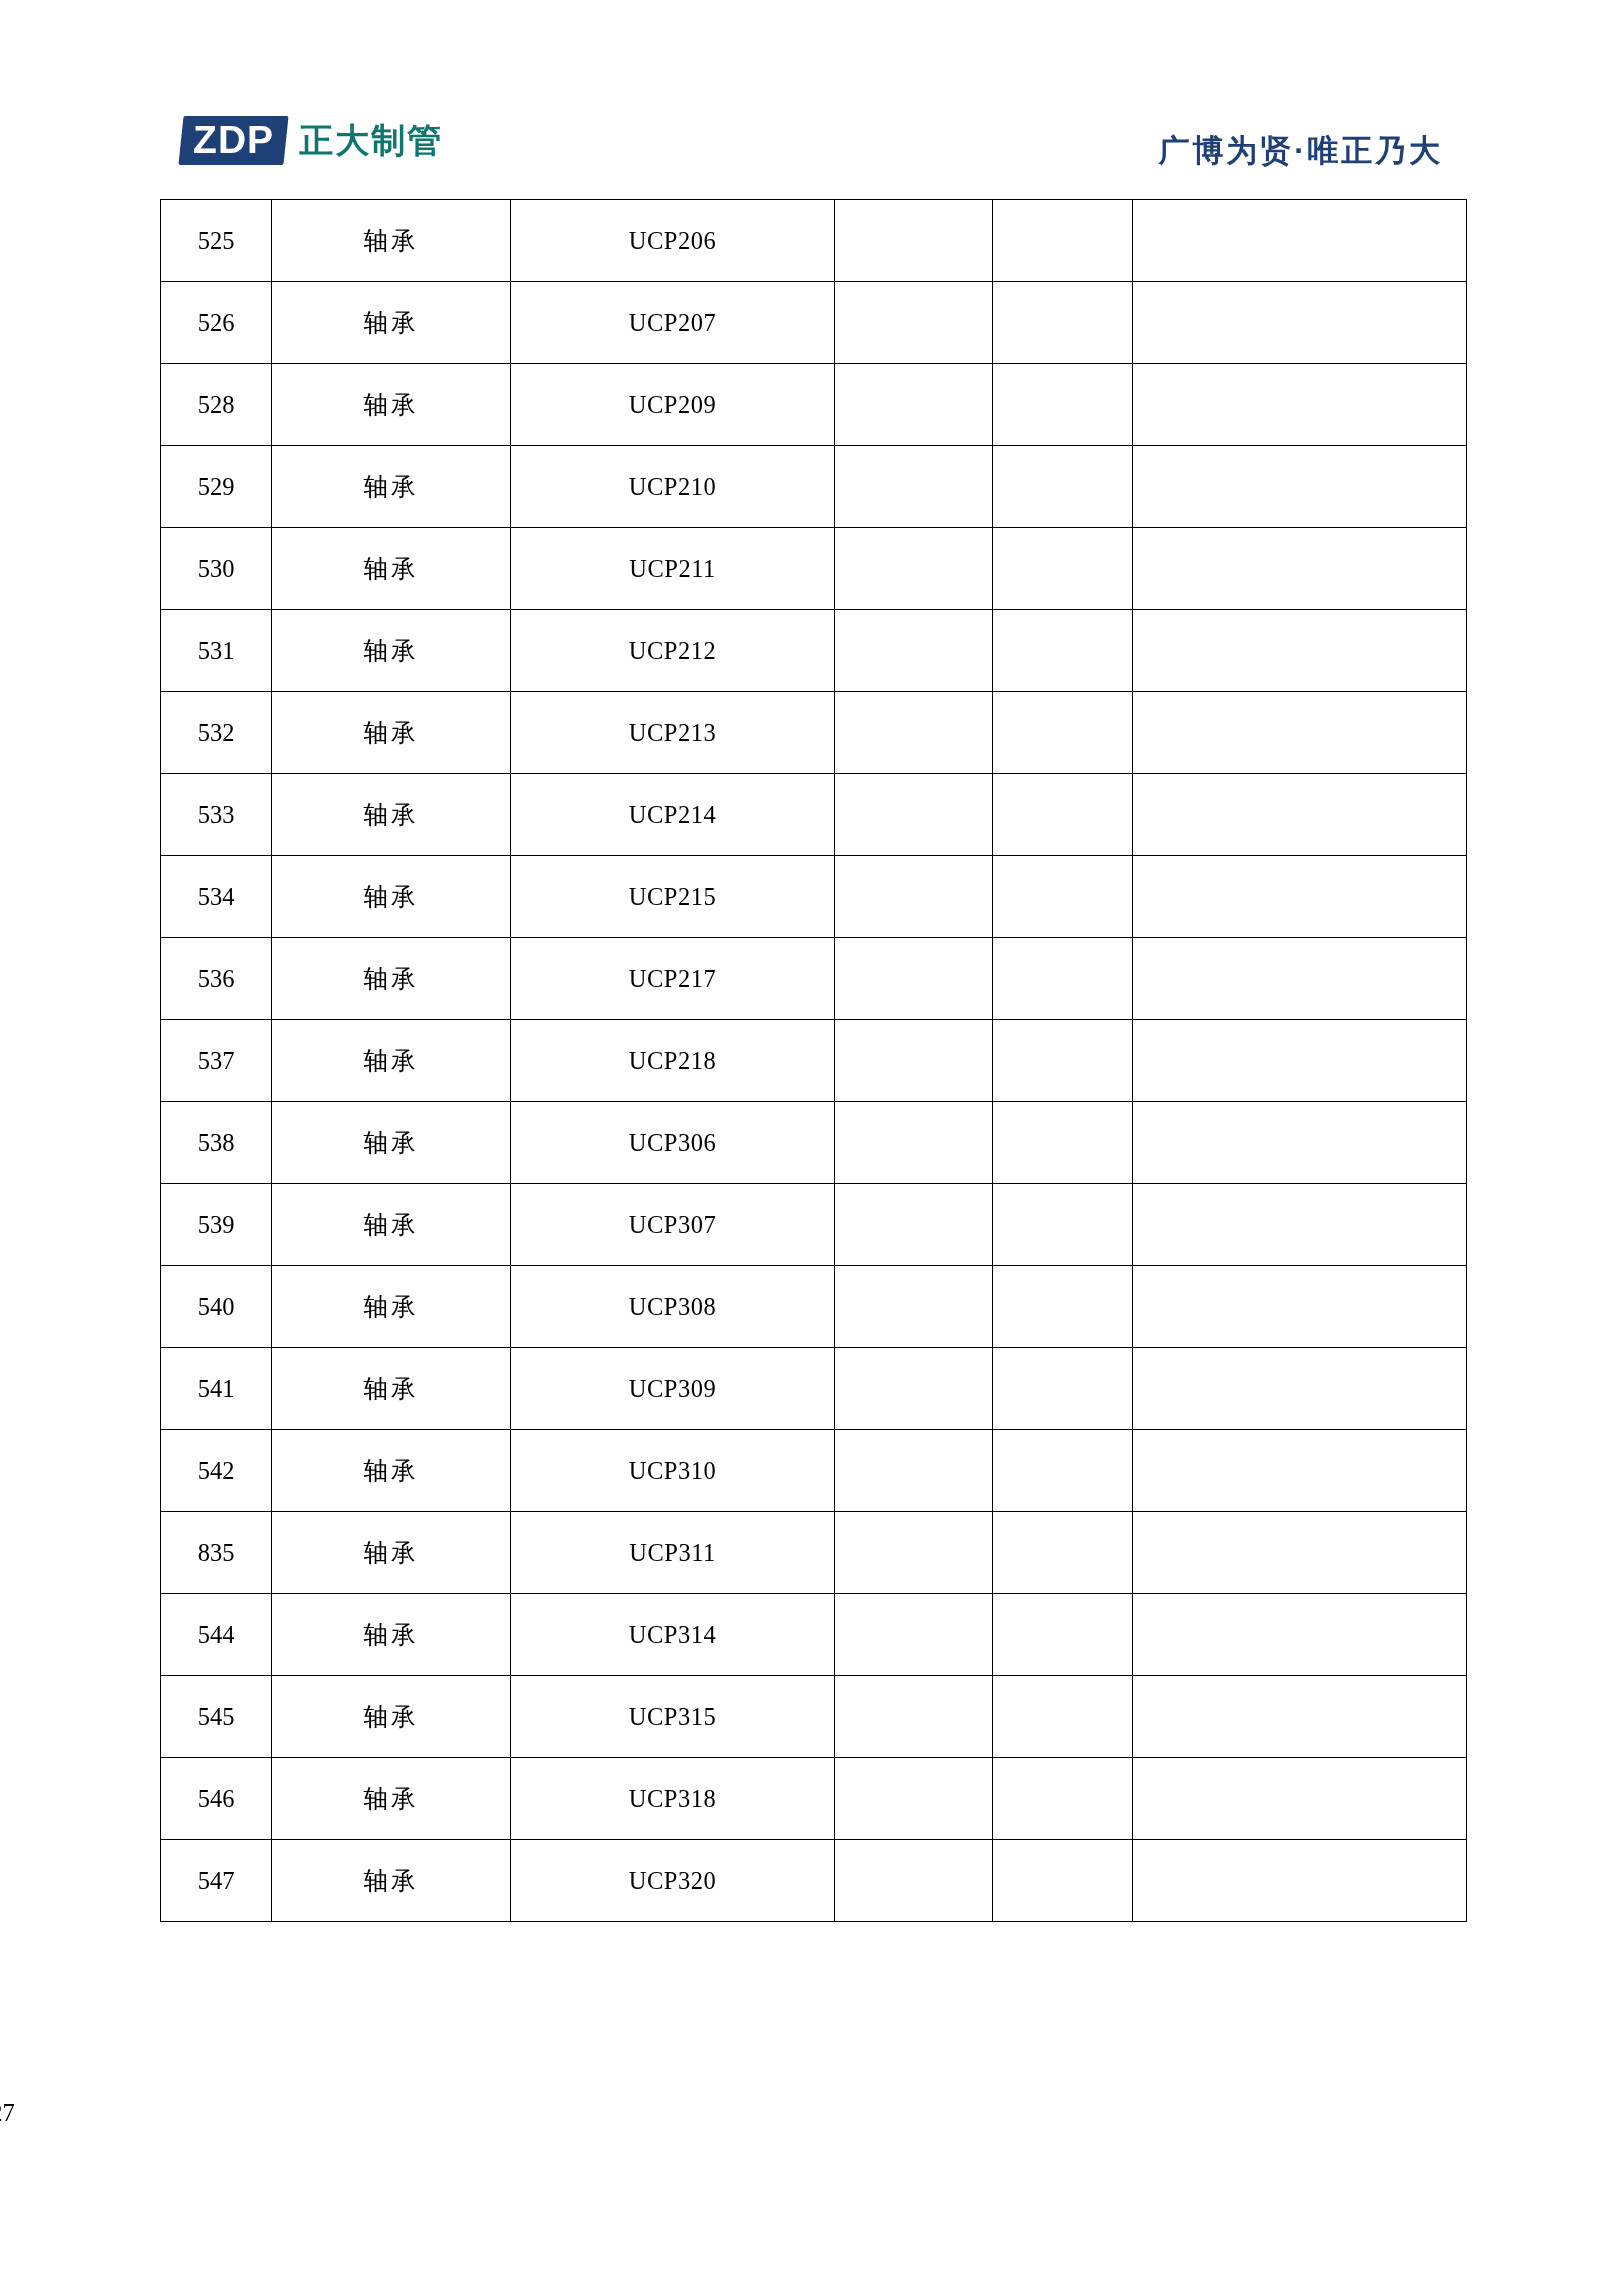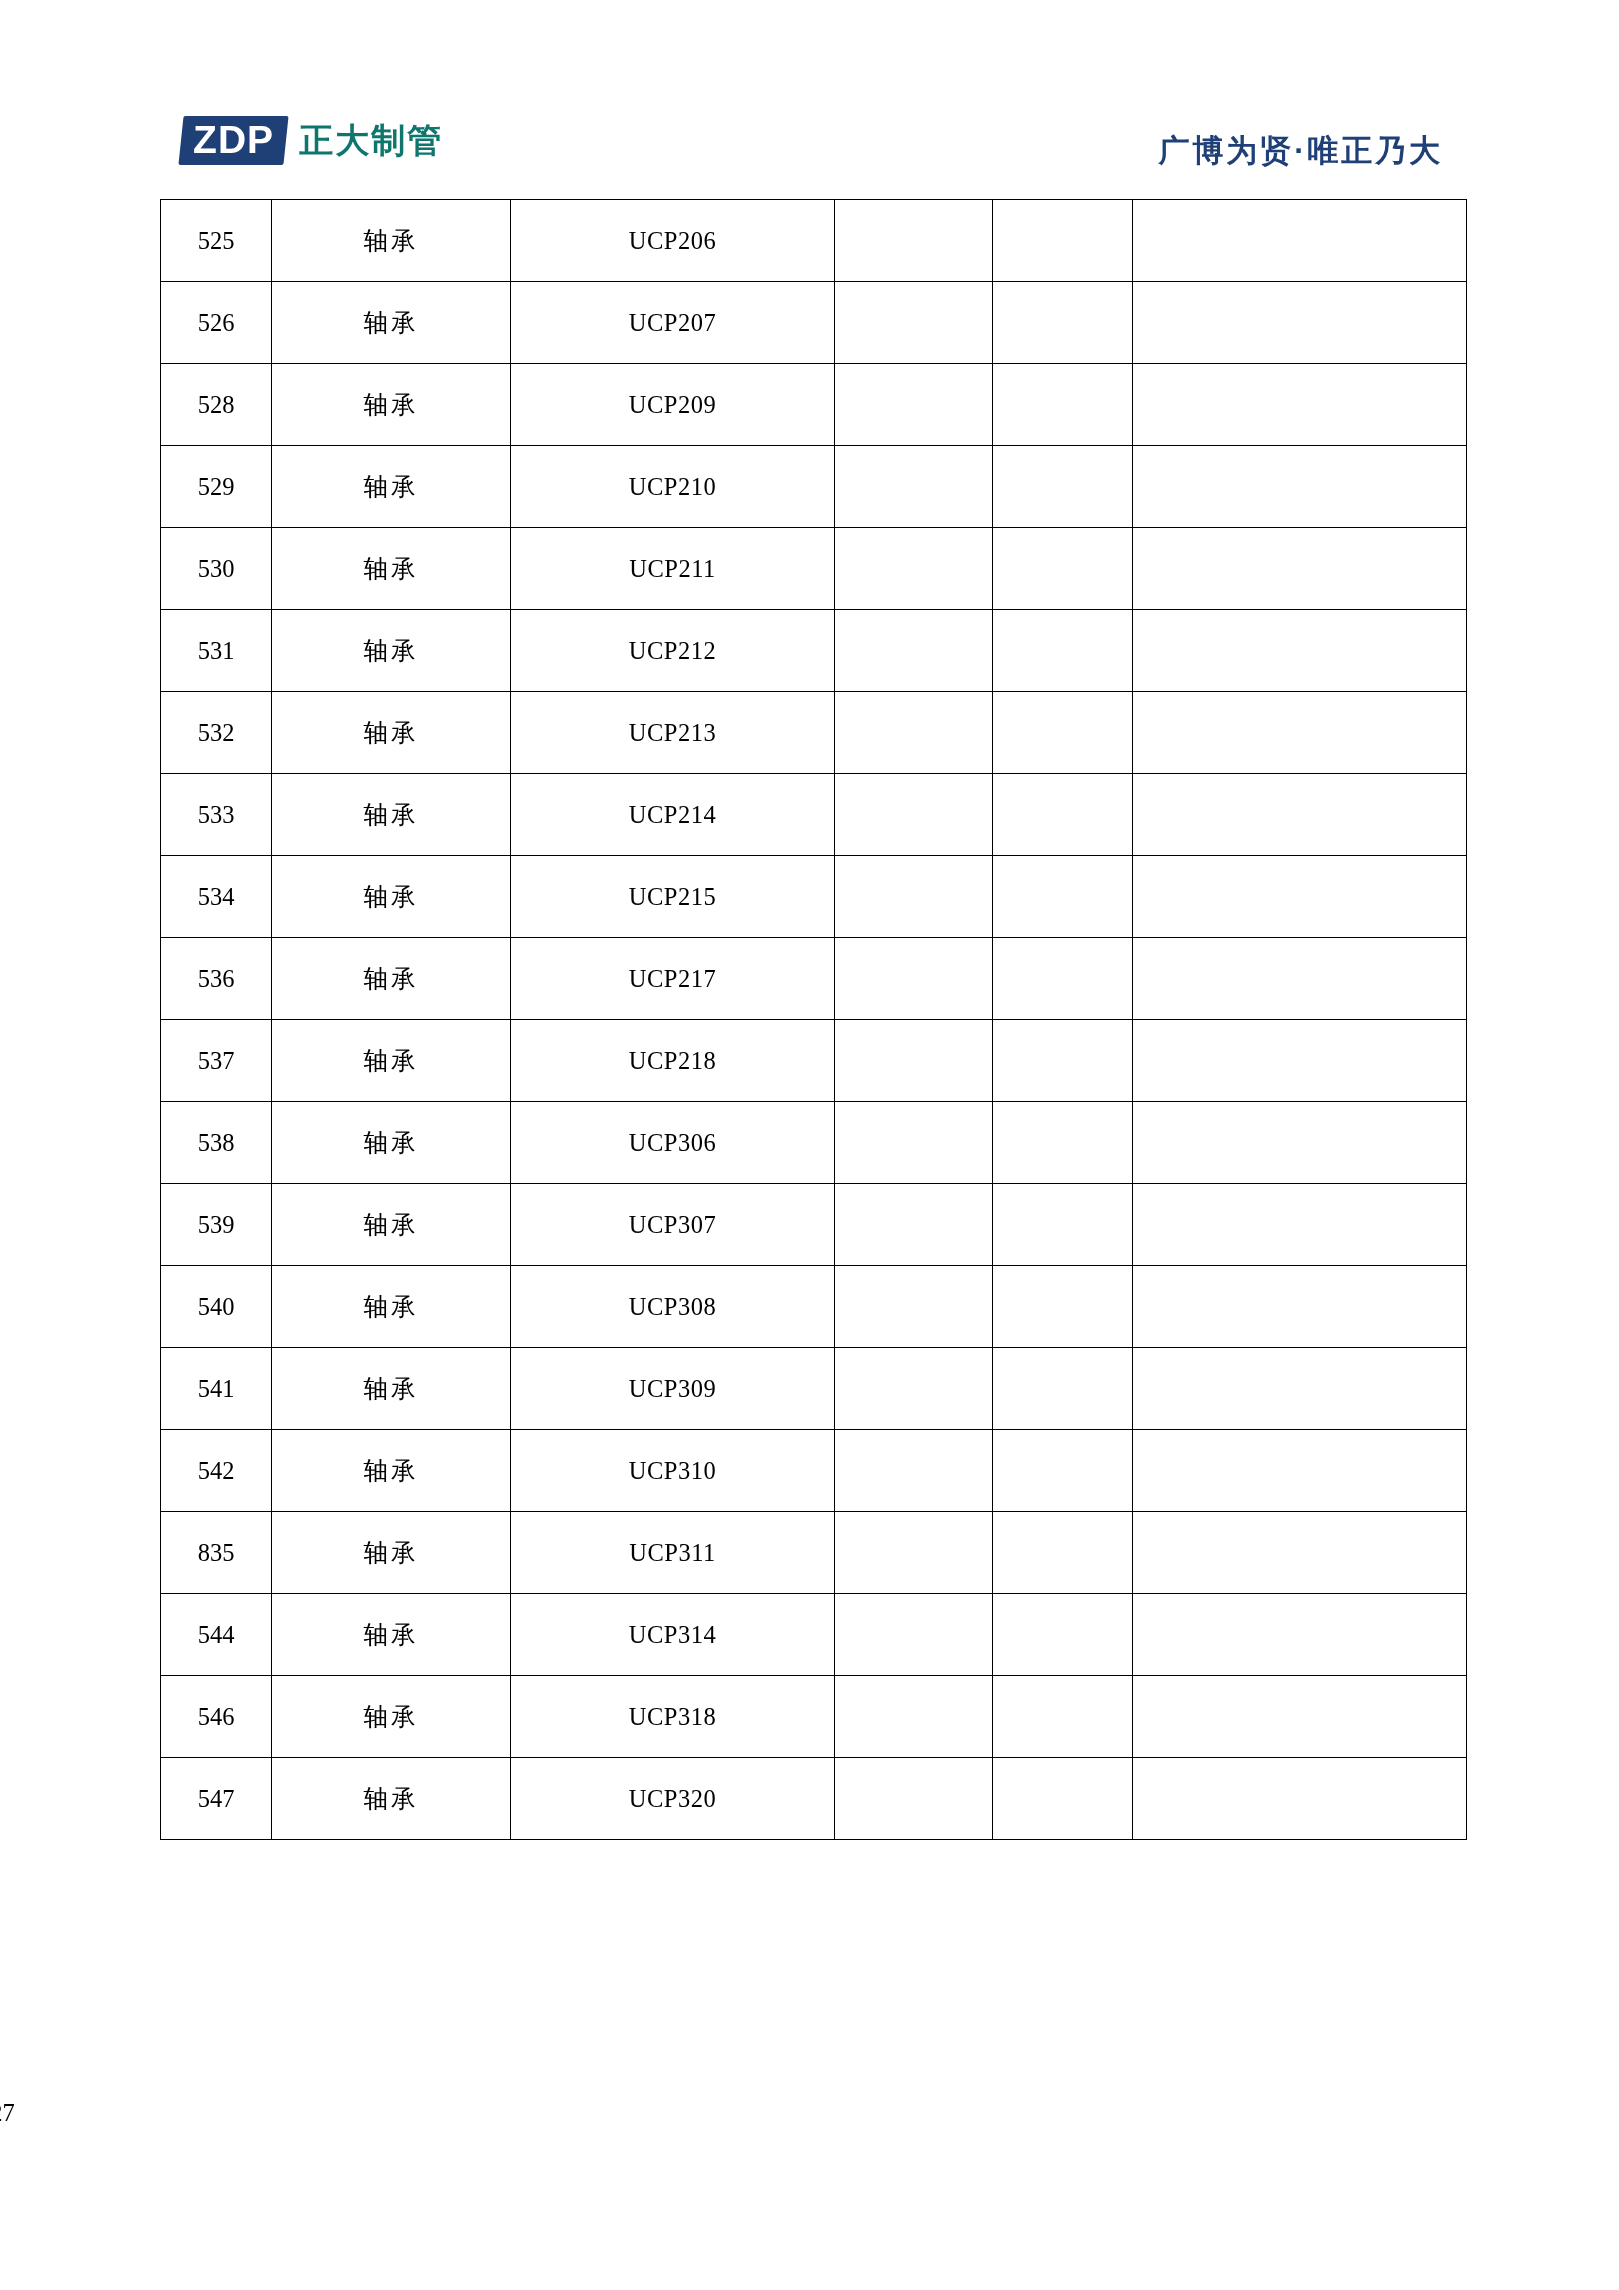--- a/index.html
+++ b/index.html
@@ -269,20 +269,28 @@
         </tr>
         <tr>
           <td class="c-no">544</td>
           <td class="c-name">轴承</td>
           <td class="c-model">UCP314</td>
           <td class="c-e1"></td>
           <td class="c-e2"></td>
           <td class="c-e3"></td>
         </tr>
         <tr>
+          <td class="c-no">545</td>
+          <td class="c-name">轴承</td>
+          <td class="c-model">UCP315</td>
+          <td class="c-e1"></td>
+          <td class="c-e2"></td>
+          <td class="c-e3"></td>
+        </tr>
+        <tr>
           <td class="c-no">546</td>
           <td class="c-name">轴承</td>
           <td class="c-model">UCP318</td>
           <td class="c-e1"></td>
           <td class="c-e2"></td>
           <td class="c-e3"></td>
         </tr>
         <tr>
           <td class="c-no">547</td>
           <td class="c-name">轴承</td>

